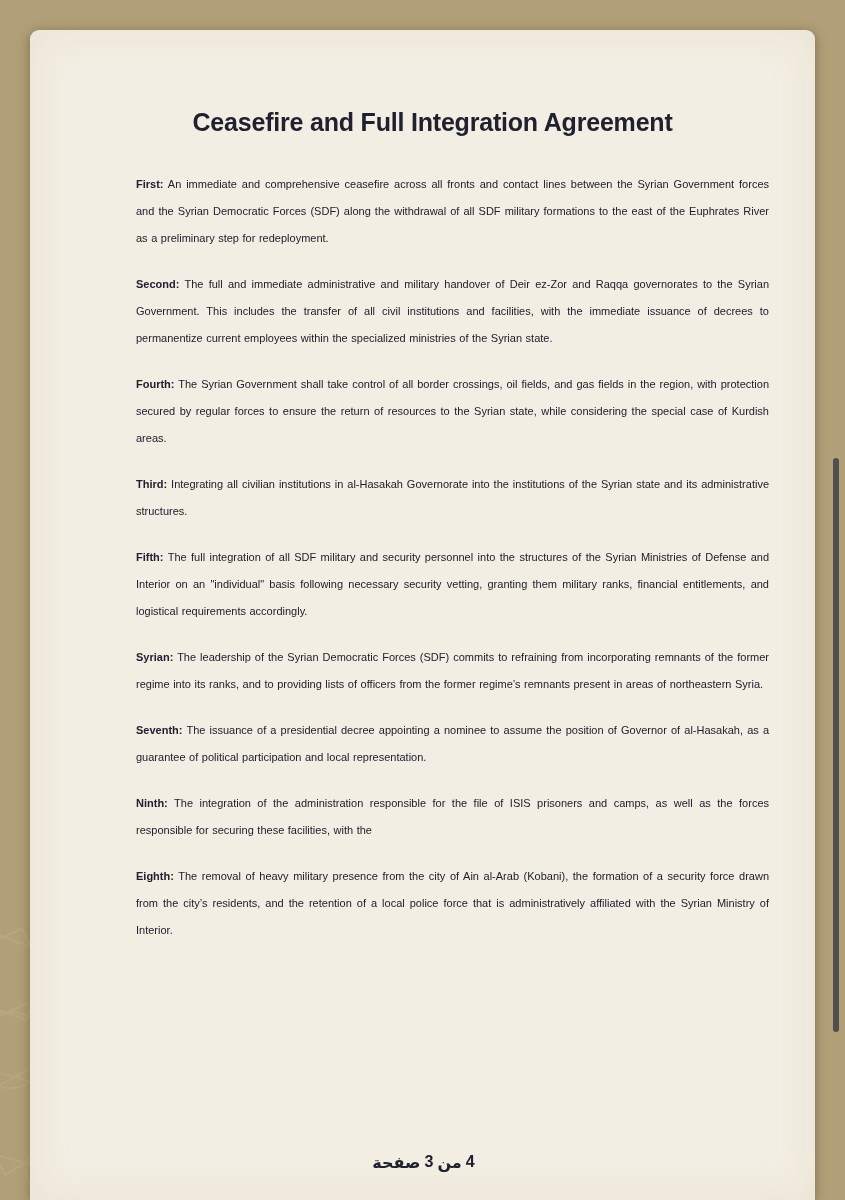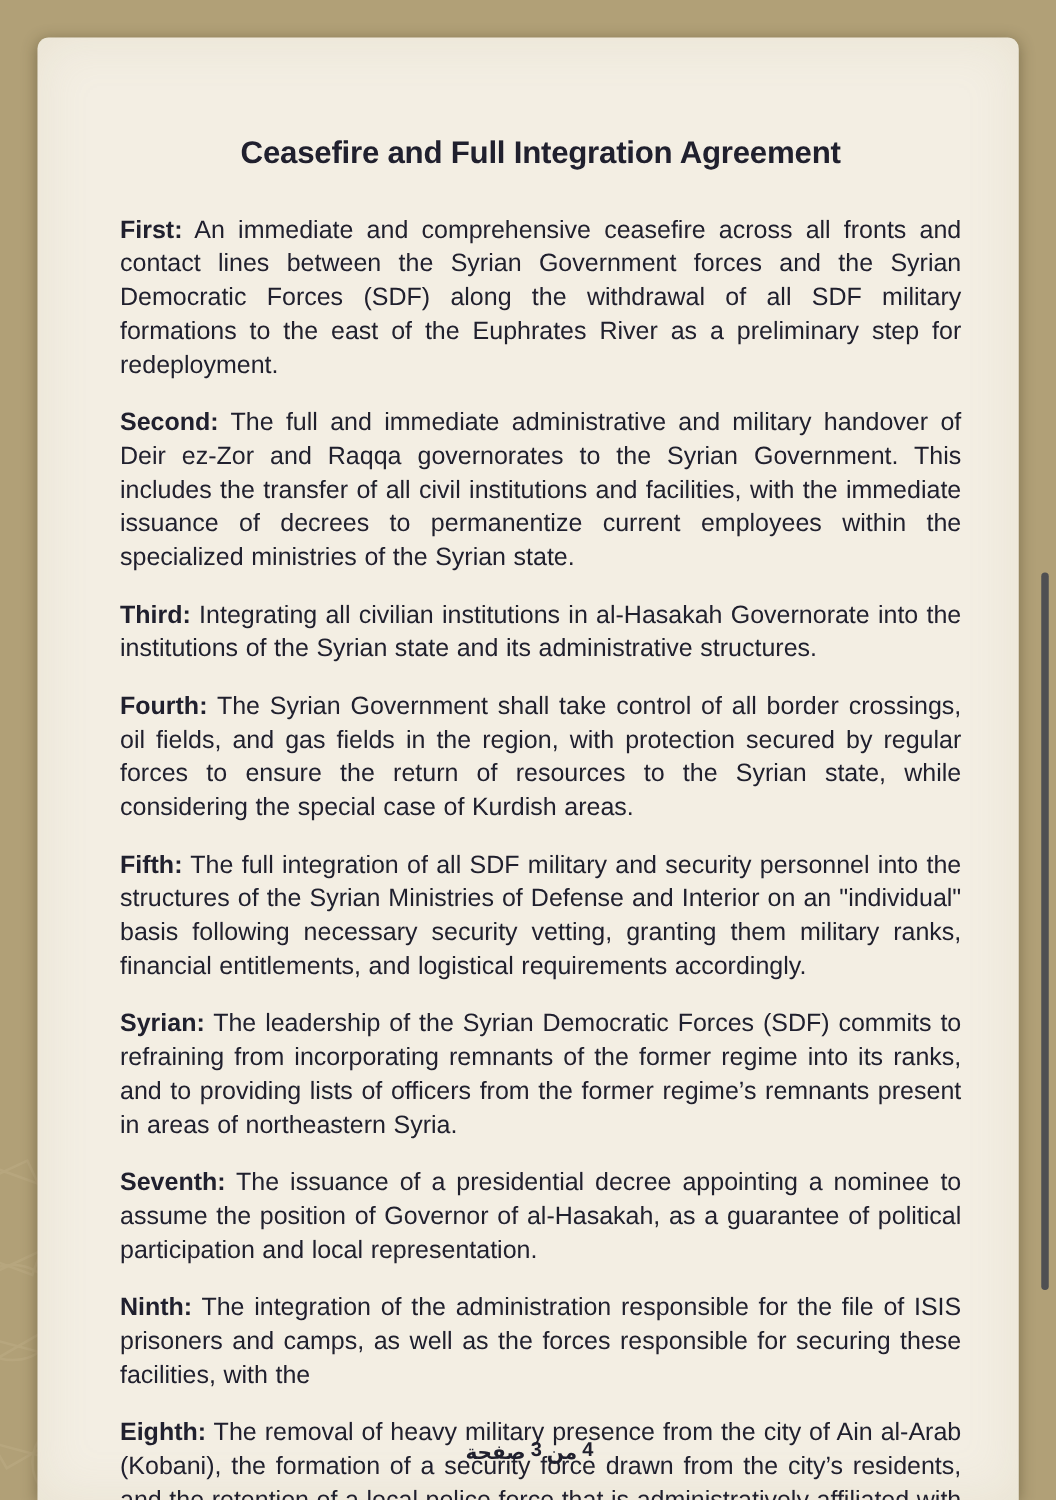--- a/index.html
+++ b/index.html
@@ -42,27 +42,28 @@
   }
   .doc-title{
     text-align:center;
     font-size:25px;
     font-weight:700;
     letter-spacing:-.2px;
     color:var(--text,#20202e);
     margin-bottom:34px;
   }
   .para{
-    font-size:20px;
+    font-size:11px;
     line-height:27px;
     text-align:justify;
     text-align-last:left;
     margin-bottom:19px;
     color:var(--text,#20202e);
     word-spacing:.5px;
+    margin-left:40px;
   }
   .para strong{font-weight:700;}
   .footer{
     position:absolute;
     left:0;right:0;bottom:28px;
     display:flex;
     justify-content:center;
     align-items:flex-start;
     font-size:16px;
     font-weight:600;
@@ -104,27 +105,27 @@
         <strong>First:</strong>
         <span>An immediate and comprehensive ceasefire across all fronts and contact lines between the Syrian Government forces and the Syrian Democratic Forces (SDF) along the withdrawal of all SDF military formations to the east of the Euphrates River as a preliminary step for redeployment.</span>
       </p>
 
       <p class="para">
         <strong>Second:</strong>
         <span>The full and immediate administrative and military handover of Deir ez-Zor and Raqqa governorates to the Syrian Government. This includes the transfer of all civil institutions and facilities, with the immediate issuance of decrees to permanentize current employees within the specialized ministries of the Syrian state.</span>
       </p>
 
       <p class="para">
-        <strong>Third:</strong>
-        <span>Integrating all civilian institutions in al-Hasakah Governorate into the institutions of the Syrian state and its administrative structures.</span>
+        <strong>Fourth:</strong>
+        <span>The Syrian Government shall take control of all border crossings, oil fields, and gas fields in the region, with protection secured by regular forces to ensure the return of resources to the Syrian state, while considering the special case of Kurdish areas.</span>
       </p>
 
       <p class="para">
-        <strong>Fourth:</strong>
-        <span>The Syrian Government shall take control of all border crossings, oil fields, and gas fields in the region, with protection secured by regular forces to ensure the return of resources to the Syrian state, while considering the special case of Kurdish areas.</span>
+        <strong>Third:</strong>
+        <span>Integrating all civilian institutions in al-Hasakah Governorate into the institutions of the Syrian state and its administrative structures.</span>
       </p>
 
       <p class="para">
         <strong>Fifth:</strong>
         <span>The full integration of all SDF military and security personnel into the structures of the Syrian Ministries of Defense and Interior on an "individual" basis following necessary security vetting, granting them military ranks, financial entitlements, and logistical requirements accordingly.</span>
       </p>
 
       <p class="para">
         <strong>Syrian:</strong>
         <span>The leadership of the Syrian Democratic Forces (SDF) commits to refraining from incorporating remnants of the former regime into its ranks, and to providing lists of officers from the former regime’s remnants present in areas of northeastern Syria.</span>

